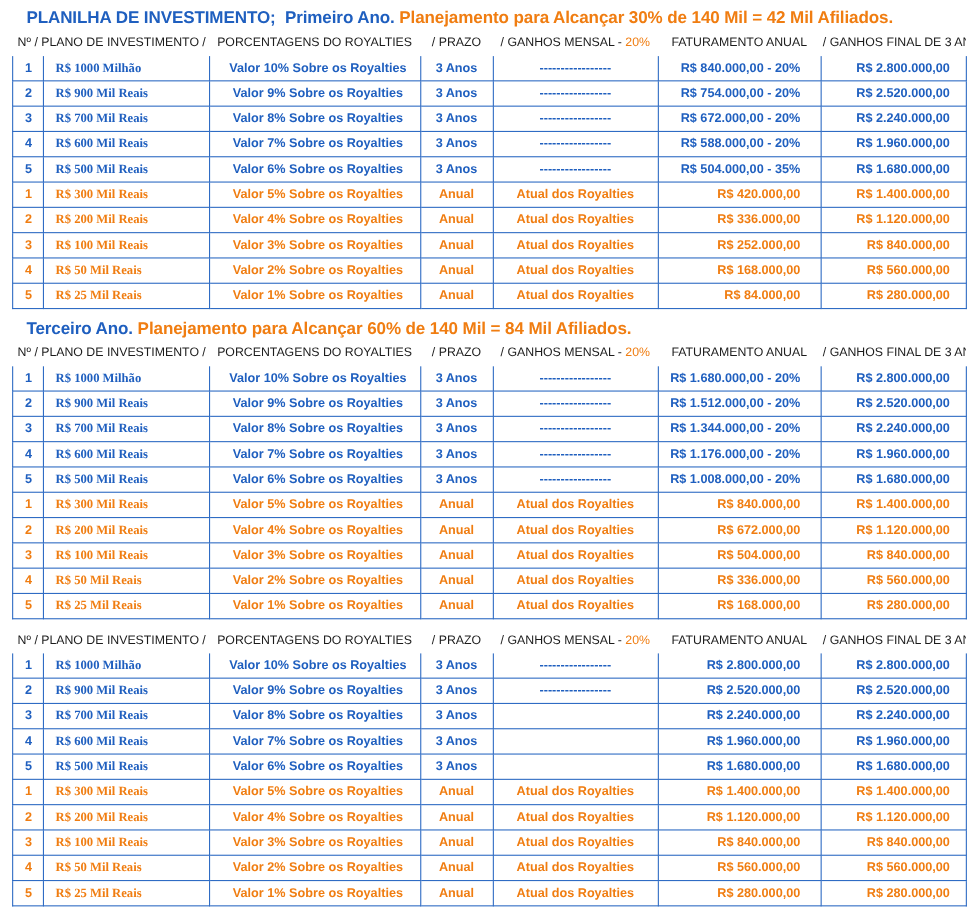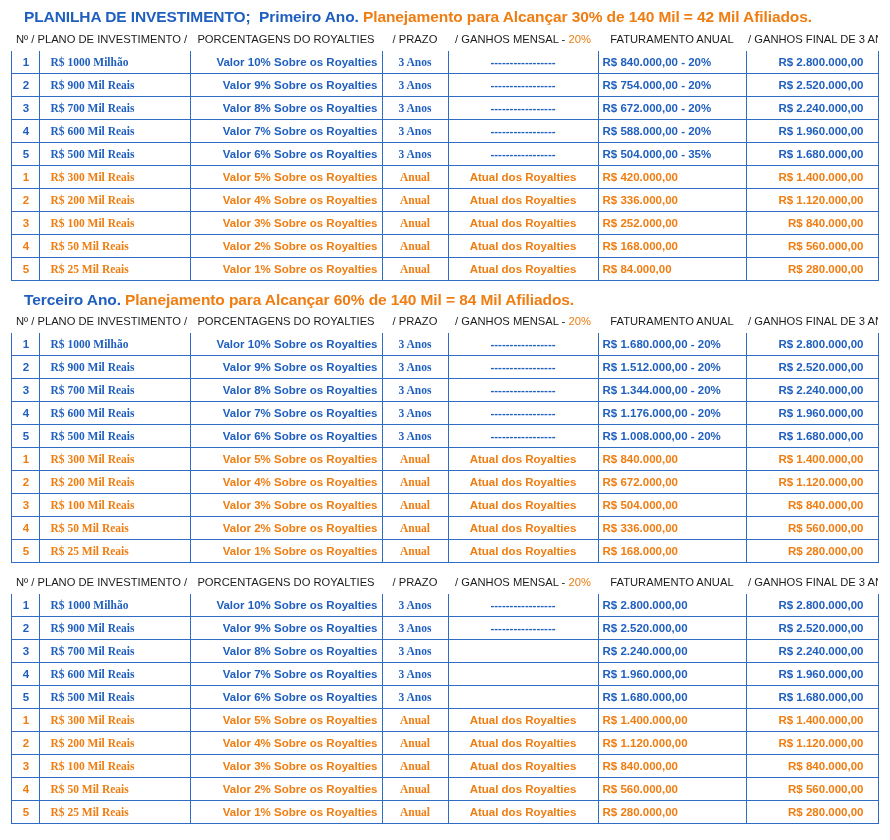--- a/index.html
+++ b/index.html
@@ -55,24 +55,24 @@
   col.c0 { width: 28px; }
   col.c1 { width: 150px; }
   col.c2 { width: 192px; }
   col.c3 { width: 66px; }
   col.c4 { width: 150px; }
   col.c5 { width: 148px; }
   col.c6 { width: 132px; }
 
   td.num { text-align: center; }
   td.inv { text-align: left; padding-left: 10px; font-family: Liberation Serif, serif; }
-  td.pct { text-align: right; padding-left: 10px; }
-  td.prazo { text-align: center; font-family: Liberation Serif, serif; }
+  td.pct { text-align: center; padding-left: 10px; }
+  td.prazo { text-align: center; }
   td.gm { text-align: center; }
-  td.fat { text-align: left; padding-right: 18px; }
+  td.fat { text-align: right; padding-right: 18px; }
   td.gf { text-align: right; padding-right: 14px; }
 
   tr.blue td { color: #1f5fbf; }
   tr.orange td { color: #f07d11; }
 </style>
 </head>
 <body>
 
 <div class="page">
   <div id="sections-root">

